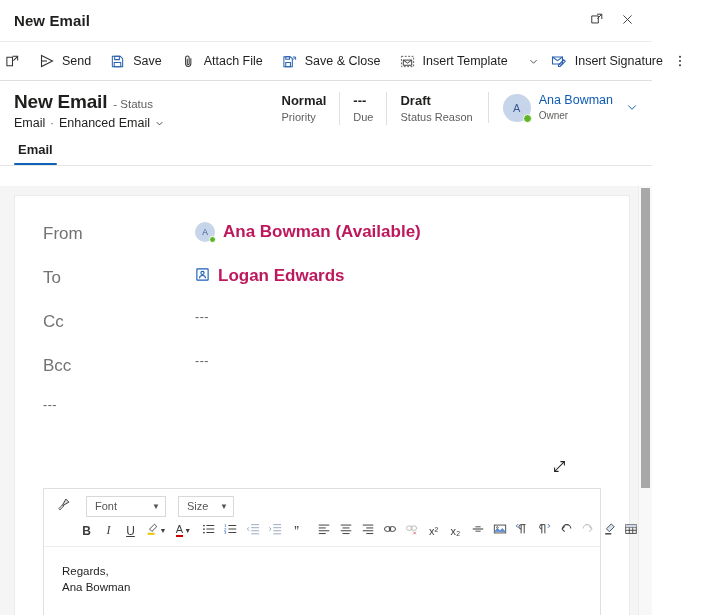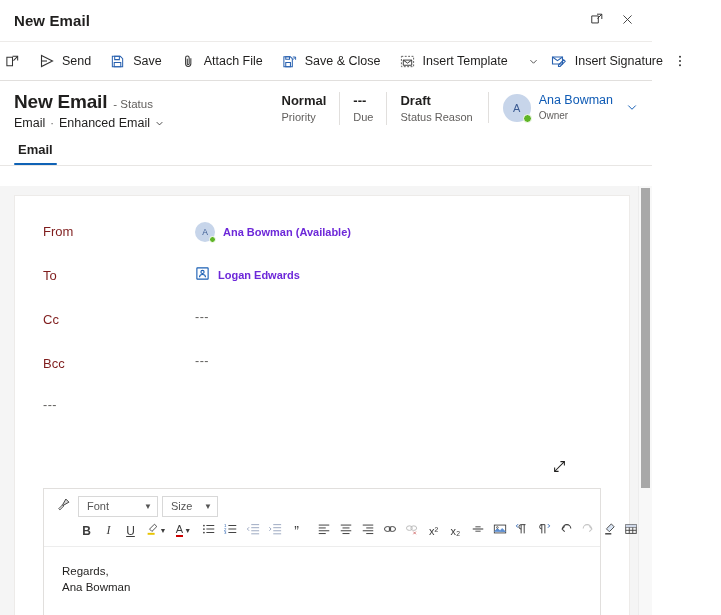--- a/index.html
+++ b/index.html
@@ -113,45 +113,45 @@
     border-left:1px solid #ededed;
   }
   .scrollthumb {
     position:absolute; right:2px; top:2px; width:9px; height:300px;
     background:#a8a8a8; border-radius:0;
   }
 
   
   .fields { padding: 26px 0 0 0; }
   .frow { display:flex; align-items:flex-start; height:44px; padding: 0 28px; }
-  .flabel { width:152px; flex:0 0 152px; font-size:13px; color:#7f1d1d; padding-top:2px;}
+  .flabel { width:152px; flex:0 0 152px; font-size:17px; color:#737373; padding-top:2px;}
   .fval { flex:1 1 auto; font-size:12.5px; color:#201f1e; display:flex; align-items:center; gap:7px;}
   .fval .empty { color:#605e5c; letter-spacing:.5px; }
   .pill { display:flex; align-items:center; gap:8px; cursor:pointer; }
-  .pill .txt { color:#6d28d9; font-size:11px; font-weight:bold; }
+  .pill .txt { color:#be185d; font-size:17px; font-weight:bold; }
   .av-sm {
     position:relative; width:20px; height:20px; border-radius:50%;
     background:#c7d5ea; color:#3a5a92; font-size:8.5px;
     display:flex; align-items:center; justify-content:center; flex:0 0 auto;
   }
   .av-sm .presence { width:7px; height:7px; border-width:1.5px; right:-1px; bottom:-1px;}
 
   
   .editor-wrap { padding: 0 28px; margin-top: 14px; position:relative; }
   .expand-row { display:flex; justify-content:flex-end; padding-right:30px; }
   .expand-btn {
     width:24px; height:24px; display:flex; align-items:center; justify-content:center; cursor:pointer;
   }
   .editor {
     margin-top:8px; border:1px solid #e1dfdd; background:#ffffff;
   }
   .rtb {
     padding: 6px 8px 5px 8px; border-bottom:1px solid #ededed; background:#ffffff;
   }
-  .rtb-row1 { display:flex; align-items:center; gap:4px; padding-bottom:3px; }
+  .rtb-row1 { display:flex; align-items:center; gap:12px; padding-bottom:3px; }
   .rtb-row2 { display:flex; align-items:center; gap:1px; padding-left:24px; flex-wrap:nowrap; }
   .brush { width:22px; height:22px; display:flex; align-items:center; justify-content:center; cursor:pointer;}
   .combo {
     display:flex; align-items:center; justify-content:space-between;
     border:1px solid #d8d8d8; background:#fff; height:21px; padding:0 5px 0 8px; cursor:pointer;
   }
   .combo .cl { font-size:11px; color:#555555; }
   .combo .ca { font-size:8px; color:#555555; margin-left:10px; }
   .combo.font { width:80px; }
   .combo.size { width:56px; }

